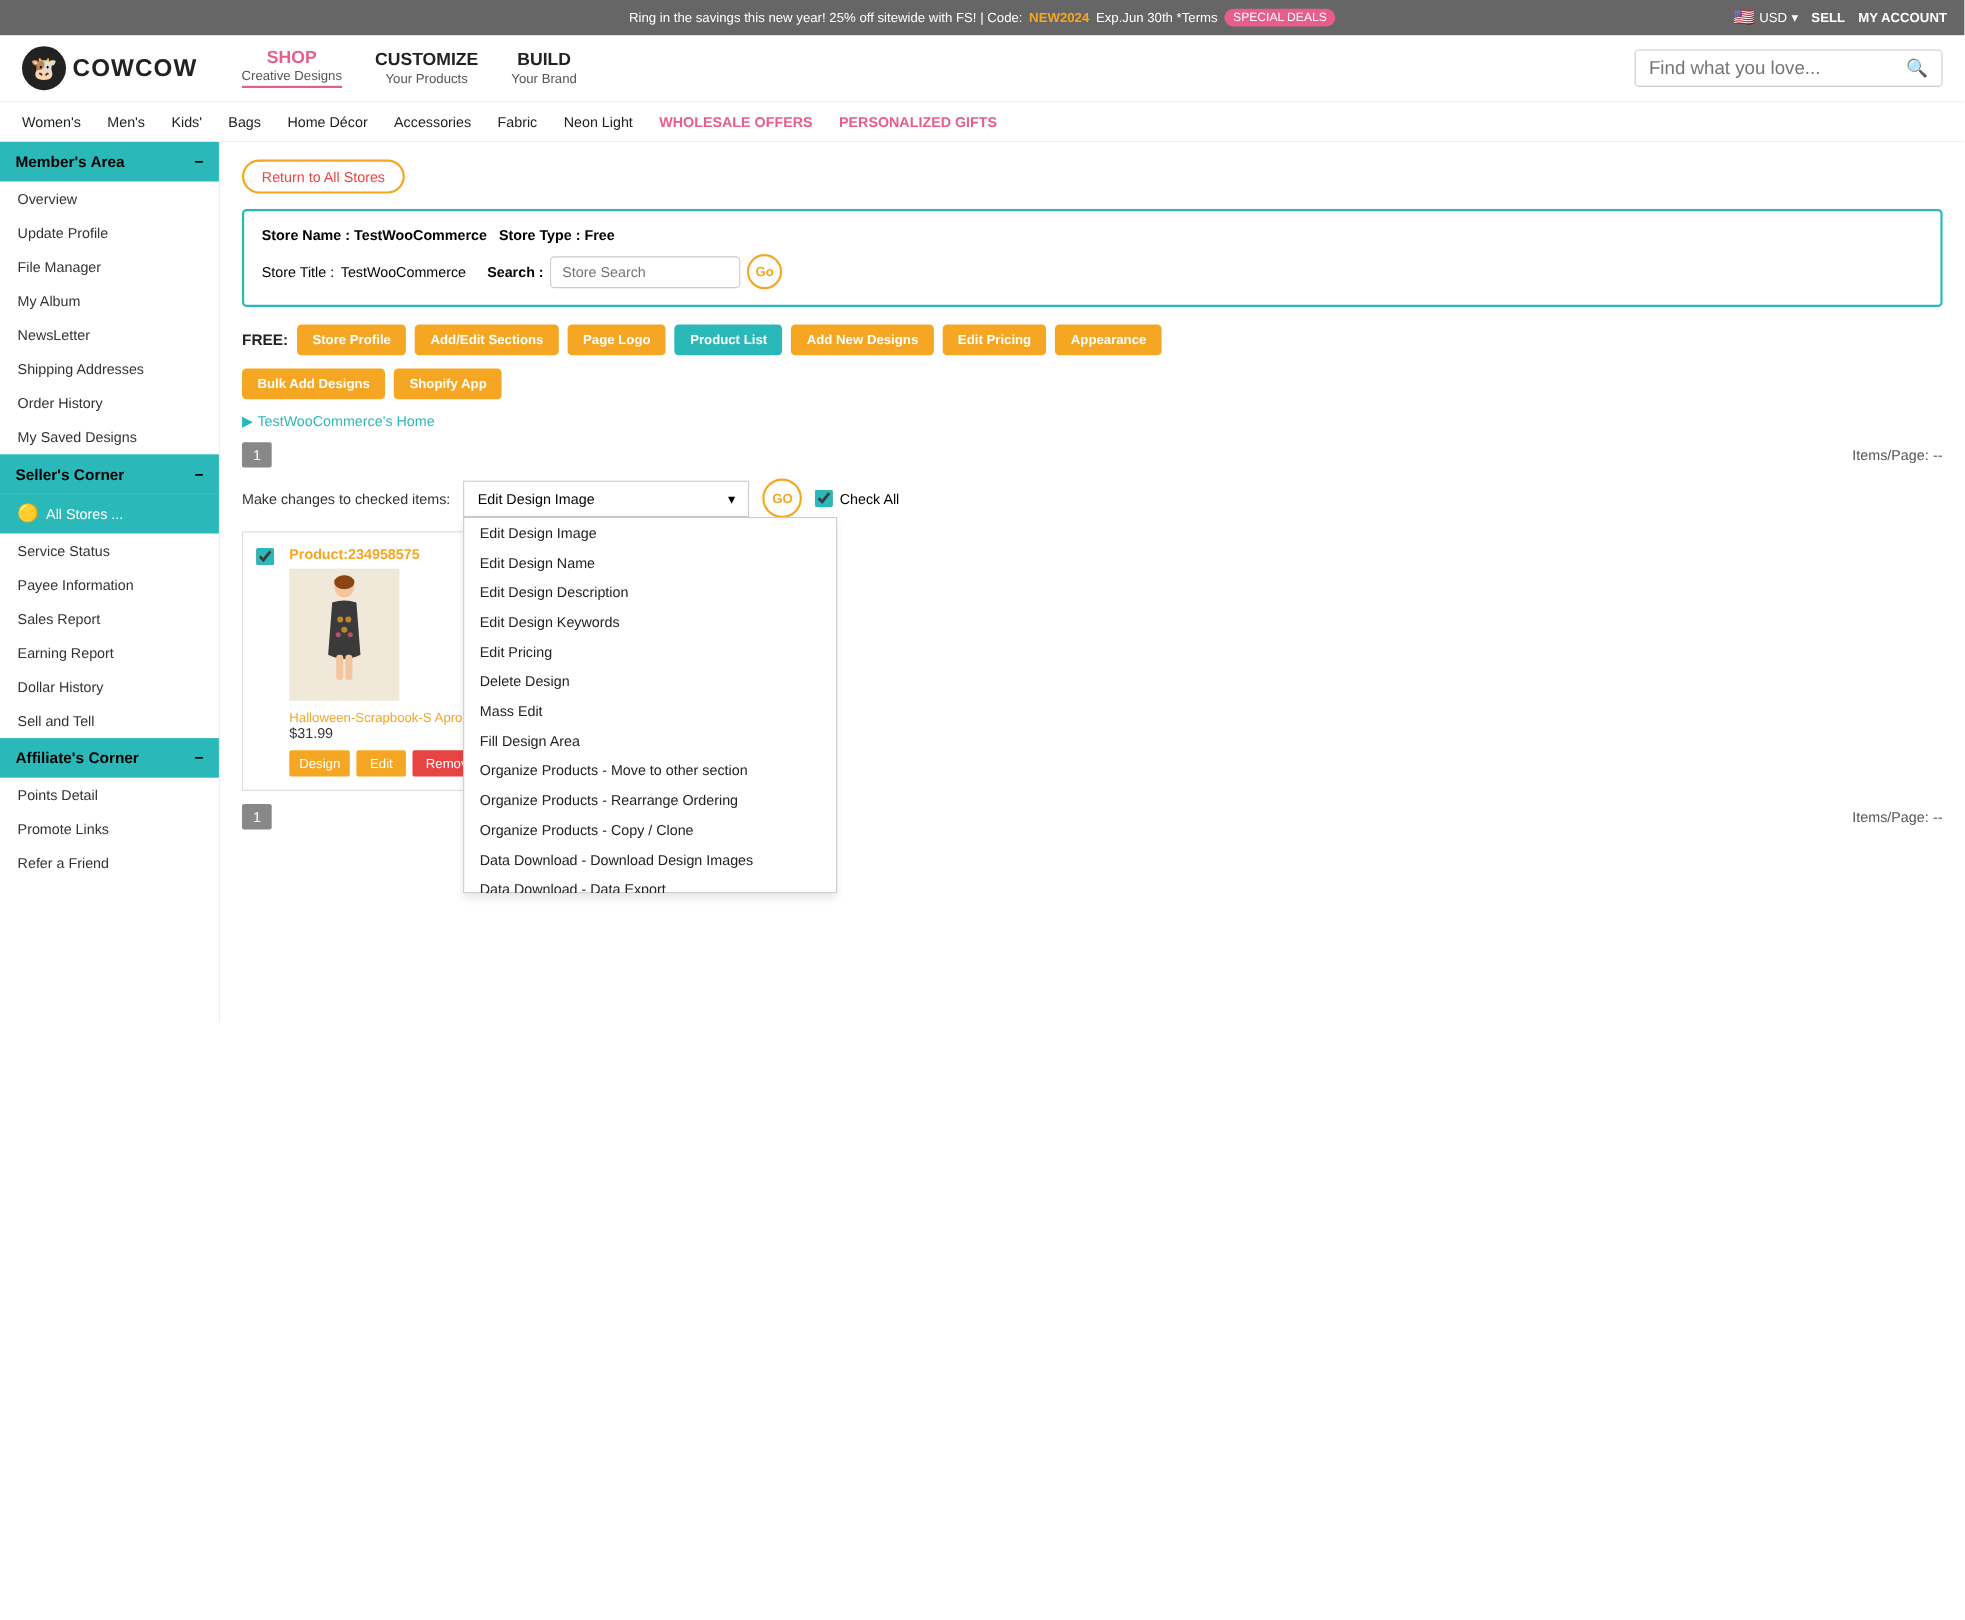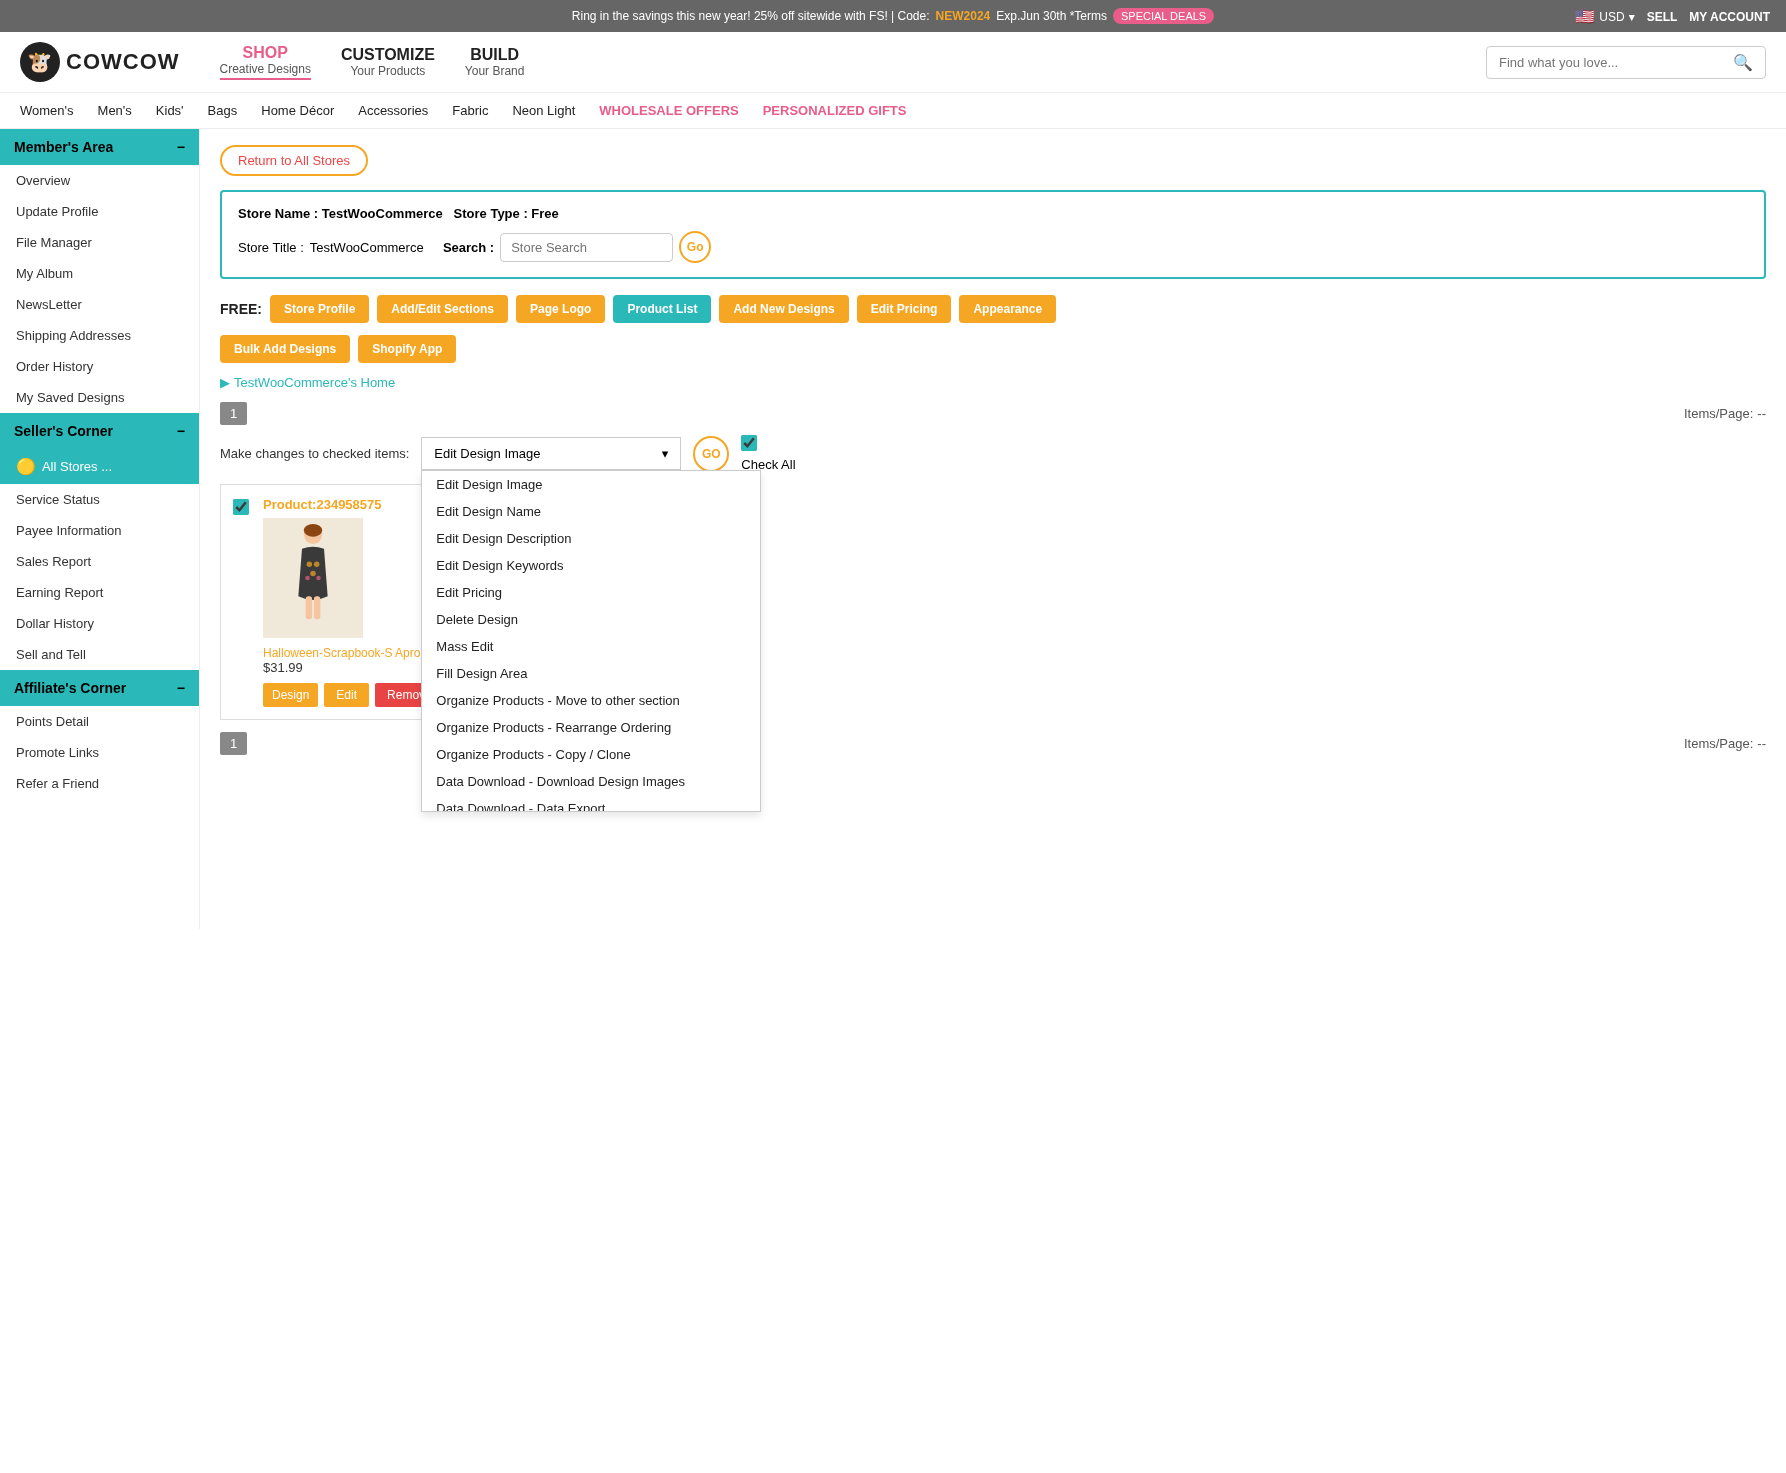--- a/index.html
+++ b/index.html
@@ -115,21 +115,21 @@
       display: flex;
       align-items: center;
       border: 1px solid #ccc;
       border-radius: 4px;
       padding: 6px 12px;
       min-width: 280px;
     }
     .search-bar input {
       border: none;
       outline: none;
-      font-size: 13px;
+      font-size: 17px;
       flex: 1;
       color: #000000;
     }
     .search-icon { color: #555; font-size: 16px; cursor: pointer; }
 
     
     .category-nav {
       display: flex;
       align-items: center;
       gap: 24px;
@@ -308,24 +308,23 @@
       color: #f5a623;
       border-radius: 50%;
       width: 36px;
       height: 36px;
       font-size: 12px;
       font-weight: bold;
       cursor: pointer;
     }
     .check-all-wrapper {
       display: flex;
-      align-items: flex-start;
+      align-items: flex-end;
       gap: 6px;
       font-size: 13px;
-      flex-direction: column;
     }
     .check-all-wrapper input[type=checkbox] {
       accent-color: #2bb8b8;
       width: 16px;
       height: 16px;
     }
 
     
     .pagination-row {
       display: flex;

